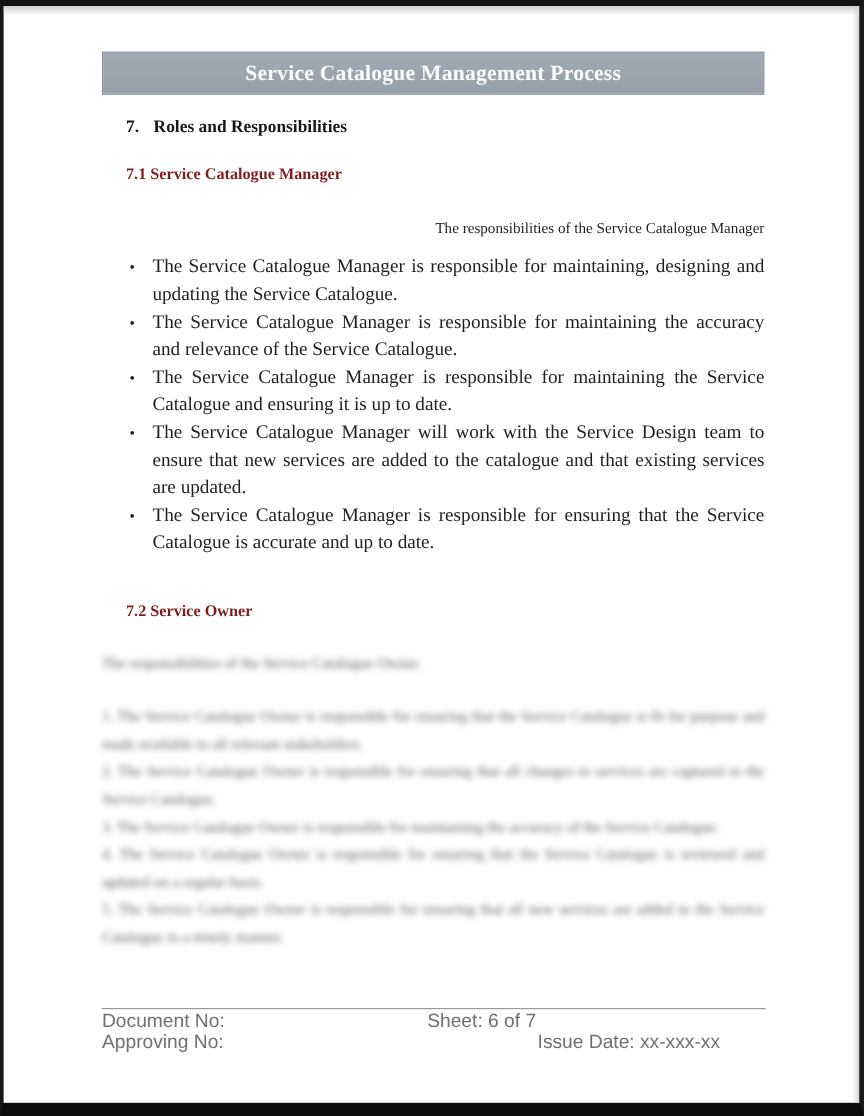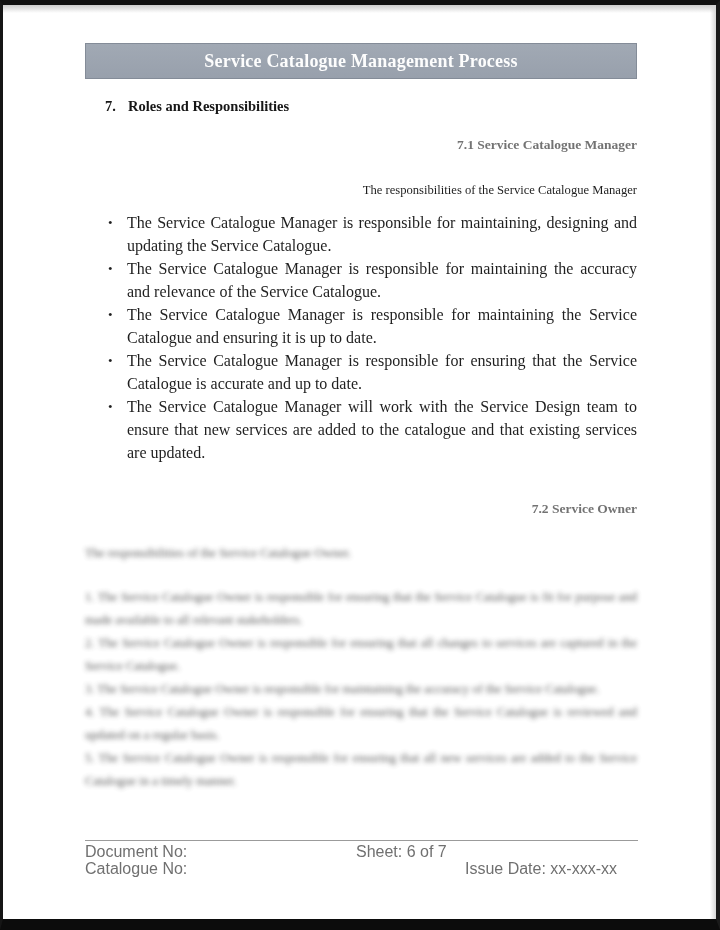--- a/index.html
+++ b/index.html
@@ -43,21 +43,21 @@
     letter-spacing:.2px;
   }
   .h1{
     margin:19px 0 0 20px;
     font-size:14.5px;font-weight:bold;color:#171717;
     display:flex;
   }
   .h1 .num{width:23px;flex:0 0 auto;}
   .h2{
     margin:22px 0 0 20px;
-    font-size:13.5px;font-weight:bold;color:#737373;text-align:right;
+    font-size:13.5px;font-weight:bold;color:#7f1d1d;
   }
   .intro{
     margin:29px 0 0 0;
     font-size:12.6px;
     line-height:16px;
     text-align:right;
   }
   ul.bullets{
     margin:13px 0 0 0;
     padding:0;
@@ -98,21 +98,21 @@
     left:82px;top:835px;
     width:553px;
     border-top:1px solid #9b9b9b;
     font-family:"Liberation Sans", sans-serif;
     color:#707070;
     font-size:16px;
   }
   .footer .row{position:relative;height:17px;line-height:17px;}
   .footer .row1{margin-top:2px;}
   .footer .sheet{position:absolute;left:271px;top:0;}
-  .footer .issue{position:absolute;right:21px;top:0;}
+  .footer .issue{position:absolute;right:38px;top:0;}
 </style>
 </head>
 <body>
 
 <div class="canvas">
   <div class="scan-top"></div>
   <div class="scan-right"></div>
 
   <div class="content">
 
@@ -126,22 +126,22 @@
     </div>
 
     <div class="h2">7.1 Service Catalogue Manager</div>
 
     <p class="intro">The responsibilities of the Service Catalogue Manager</p>
 
     <ul class="bullets">
       <li>The Service Catalogue Manager is responsible for maintaining, designing and updating the Service Catalogue.</li>
       <li>The Service Catalogue Manager is responsible for maintaining the accuracy and relevance of the Service Catalogue.</li>
       <li>The Service Catalogue Manager is responsible for maintaining the Service Catalogue and ensuring it is up to date.</li>
+      <li>The Service Catalogue Manager will work with the Service Design team to ensure that new services are added to the catalogue and that existing services are updated.</li>
       <li>The Service Catalogue Manager is responsible for ensuring that the Service Catalogue is accurate and up to date.</li>
-      <li>The Service Catalogue Manager will work with the Service Design team to ensure that new services are added to the catalogue and that existing services are updated.</li>
     </ul>
 
     <div class="h2 h2-owner">7.2 Service Owner</div>
 
     <div class="blurred">
       <p class="blur-intro">The responsibilities of the Service Catalogue Owner.</p>
       <p>1. The Service Catalogue Owner is responsible for ensuring that the Service Catalogue is fit for purpose and made available to all relevant stakeholders.</p>
       <p>2. The Service Catalogue Owner is responsible for ensuring that all changes to services are captured in the Service Catalogue.</p>
       <p>3. The Service Catalogue Owner is responsible for maintaining the accuracy of the Service Catalogue.</p>
       <p>4. The Service Catalogue Owner is responsible for ensuring that the Service Catalogue is reviewed and updated on a regular basis.</p>
@@ -149,17 +149,17 @@
     </div>
 
   </div>
 
   <div class="footer">
     <div class="row row1">
       <span>Document No:</span>
       <span class="sheet">Sheet: 6 of 7</span>
     </div>
     <div class="row row2">
-      <span>Catalogue No:</span>
+      <span>Approving No:</span>
       <span class="issue">Issue Date: xx-xxx-xx</span>
     </div>
   </div>
 </div>
 
 </body></html>

